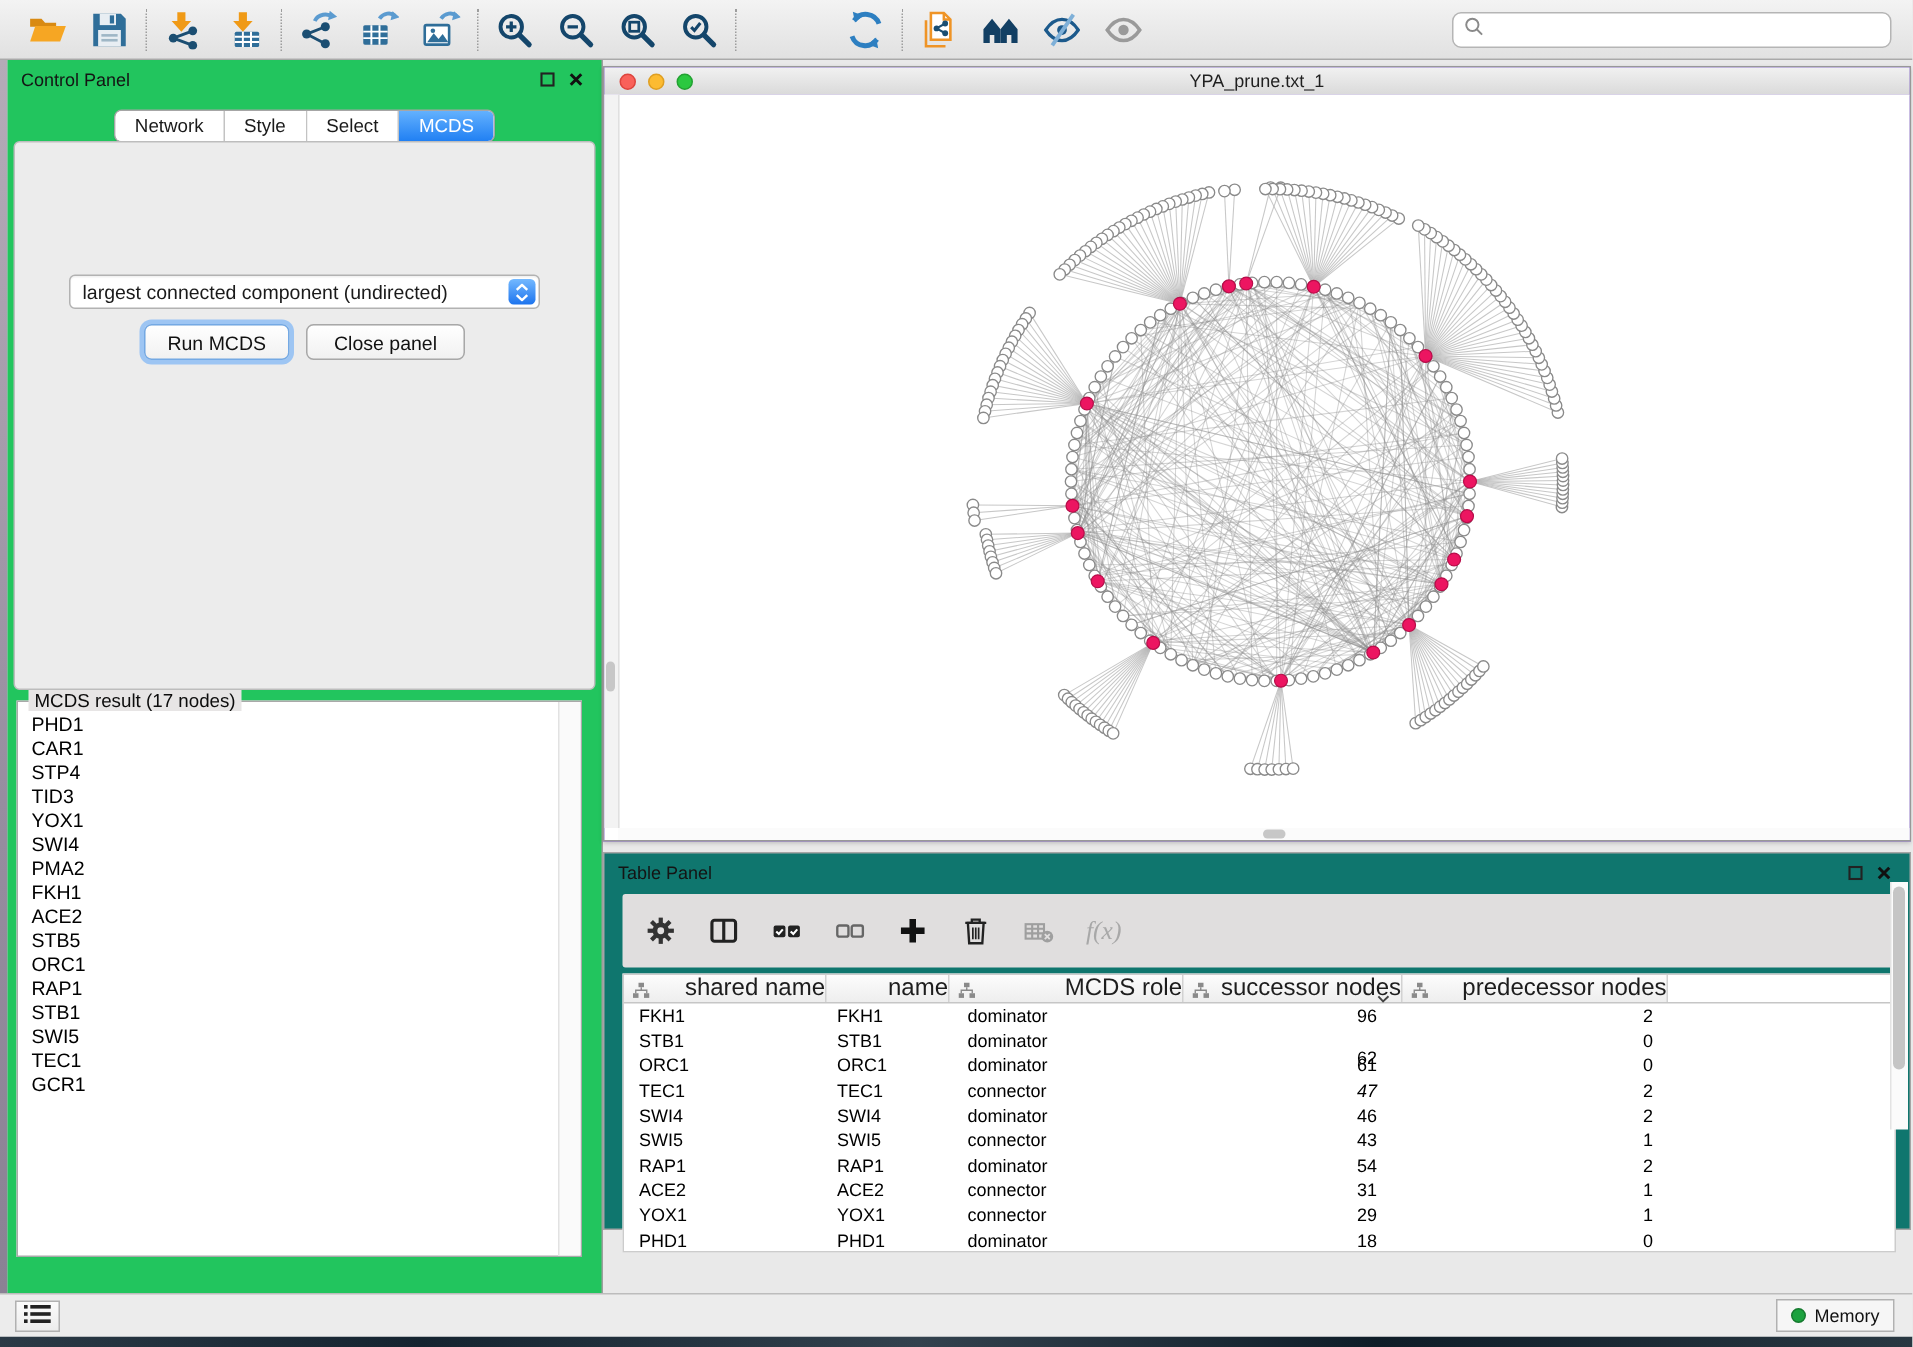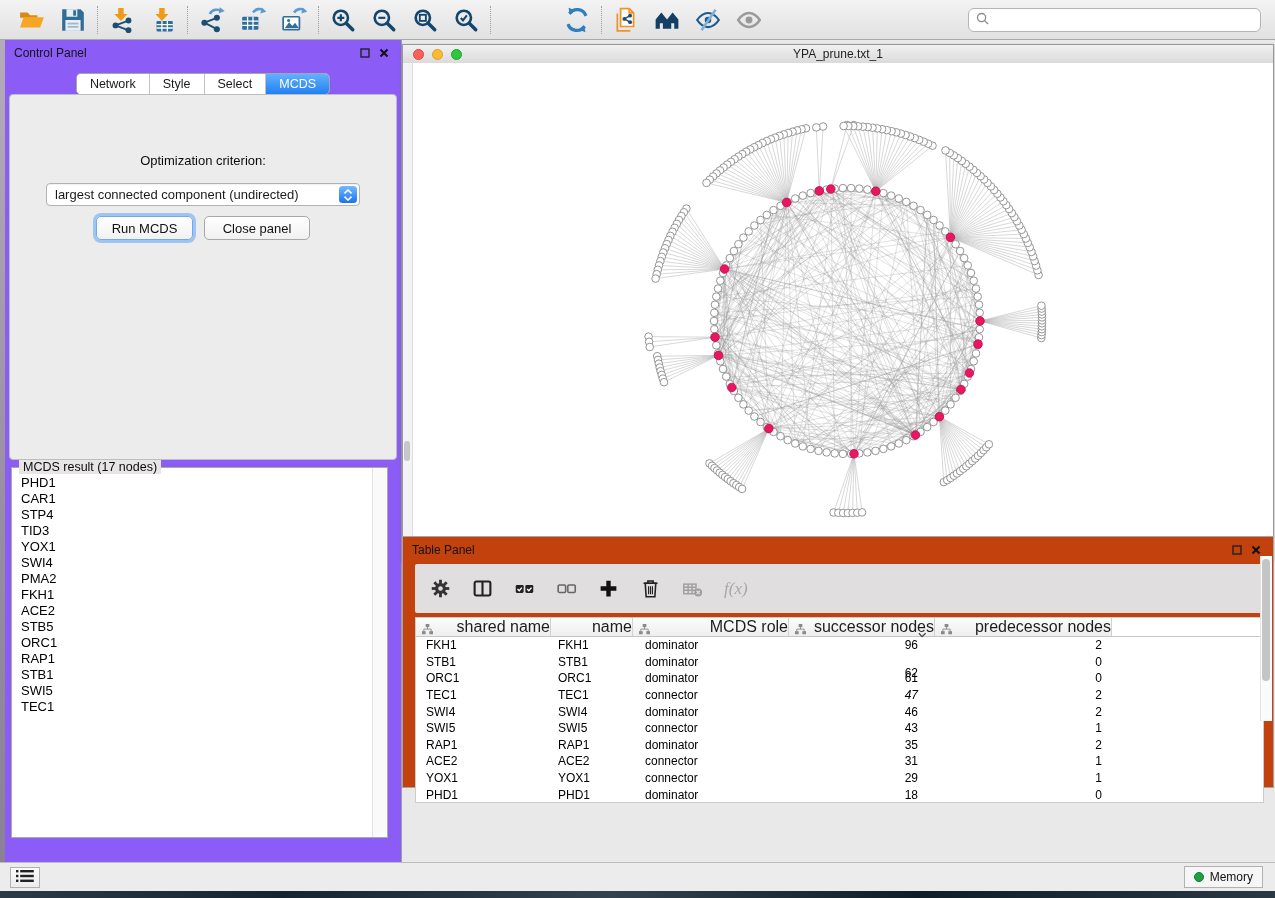--- a/index.html
+++ b/index.html
@@ -19,21 +19,21 @@
                background:#fff;border:1px solid #b5b5b5;border-radius:6px;
                display:flex;align-items:center;gap:6px;padding:0 7px}
   .search-input{border:none;outline:none;flex:1;font-size:12px;background:transparent;height:18px}
   
   .wall-left{position:absolute;left:0;top:40px;width:5px;height:822px;
              background:linear-gradient(#b5abb8,#978da0 60%,#8a8194)}
   .wall-bottom{position:absolute;left:0;top:891px;width:1275px;height:7px;
                background:linear-gradient(90deg,#2b3a46,#152430 22%,#33424e 48%,#0f1d28 72%,#293842)}
   
   .control-panel{position:absolute;left:5px;top:40px;width:397px;height:822px;box-sizing:border-box;
-                 background:#8b5cf6;border-right:1px solid #9e9e9e}
+                 background:#22c55e;border-right:1px solid #9e9e9e}
   .panel-titlebar{position:relative;height:26px}
   .panel-title{font-size:12px;line-height:26px;padding-left:9px;color:#141414}
   .win-ctrls{position:absolute;right:12px;top:8px;display:flex;gap:9px;align-items:center}
   .win-btn{background:none;border:none;padding:0;display:flex}
   .cp-tabs{position:absolute;left:0;top:33px;width:100%;display:flex;justify-content:center}
   .seg{display:flex;border:1px solid #a6a6a6;border-radius:5px;overflow:hidden;background:#fff;
        box-shadow:0 1px 1px rgba(0,0,0,.12)}
   .seg-item{font-size:12.5px;line-height:20px;padding:0 13px;background:#fff;color:#1a1a1a;
             border-right:1px solid #c3c3c3;white-space:nowrap}
   .seg-item:last-child{border-right:none}
@@ -66,22 +66,22 @@
   .dot{width:11px;height:11px;border-radius:50%;box-sizing:border-box}
   .dot.red{background:#f9615a;border:1px solid #dd443d}
   .dot.yellow{background:#fcbb31;border:1px solid #df9f22}
   .dot.green{background:#2bc840;border:1px solid #23a232}
   .net-canvas{position:absolute;left:0;top:18px;width:870px;height:497px;background:#fff}
   .net-vscroll{position:absolute;left:0;top:18px;width:9px;height:489px;background:#f3f3f3;border-right:1px solid #e0e0e0}
   .net-vthumb{position:absolute;left:1px;top:378px;width:6px;height:20px;background:#c7c7c7;border-radius:3px}
   .net-hscroll{position:absolute;left:9px;bottom:0;right:0;height:8px;background:#fbfbfb}
   .net-hthumb{position:absolute;left:430px;top:1px;width:15px;height:6px;background:#c7c7c7;border-radius:3px}
   
-  .table-panel{position:absolute;left:402px;top:536px;width:872px;height:252px;box-sizing:border-box;
-               background:#c2410c;border:1px solid #a5a5a5}
+  .table-panel{position:absolute;left:402px;top:568px;width:872px;height:252px;box-sizing:border-box;
+               background:#0f766e;border:1px solid #a5a5a5}
   .tp-toolbar{position:absolute;left:12px;top:27px;width:847px;height:49px;box-sizing:border-box;
               background:#e0dede;border-radius:2px;display:flex;align-items:center;gap:17px;padding-left:13px}
   .tp-btn{background:none;border:none;padding:2px;display:flex;align-items:center}
   .fx{font-family:"Liberation Serif",serif;font-style:italic;font-size:17px;color:#a8a8a8}
   .tp-table{position:absolute;left:12px;top:80px;width:849px;height:186px;box-sizing:border-box;
             background:#fff;border:1px solid #cccccc;overflow:hidden}
   .thead{display:flex;height:18px;background:linear-gradient(#fcfcfc,#eeeeee);border-bottom:1px solid #c6c6c6}
   .th{position:relative;display:flex;align-items:center;justify-content:flex-end;box-sizing:border-box;
       border-right:1px solid #d2d2d2;font-size:16px;color:#1d1d1d;flex:0 0 auto}
   .th .oi{position:absolute;left:6px;top:3px}
@@ -298,21 +298,20 @@
   <div class="cp-tabs">
       <div class="seg" id="cp-tabs-seg">
         <div class="seg-item">Network</div>
         <div class="seg-item">Style</div>
         <div class="seg-item">Select</div>
         <div class="seg-item active">MCDS</div>
       </div>
     </div>
 
   <div class="cp-box">
-    <div class="opt-label">Optimization criterion:</div>
     <div class="selectbox">
       <span>largest connected component (undirected)</span>
       <span class="stepper">
         <svg width="10" height="12" viewBox="0 0 10 12">
             <path d="M1.5 4.3L5 1l3.5 3.3M1.5 7.7L5 11l3.5-3.3" stroke="#fff" stroke-width="1.6" fill="none"></path>
           </svg>
       </span>
     </div>
     <button class="cp-btn run">Run MCDS</button>
     <button class="cp-btn close">Close panel</button>
@@ -329,20 +328,21 @@
         <li>SWI4</li>
         <li>PMA2</li>
         <li>FKH1</li>
         <li>ACE2</li>
         <li>STB5</li>
         <li>ORC1</li>
         <li>RAP1</li>
         <li>STB1</li>
         <li>SWI5</li>
         <li>TEC1</li>
+        <li>GCR1</li>
       </ul>
     <div class="list-scroll"></div>
   </div>
 </div>
 
 <div class="net-win">
   <div class="net-titlebar">
     <div class="traffic">
       <span class="dot red"></span>
       <span class="dot yellow"></span>
@@ -1345,21 +1345,21 @@
           <div class="td c0" style="width: 135px;">SWI5</div>
           <div class="td c1" style="width: 82px;">SWI5</div>
           <div class="td c2" style="width: 156px;">connector</div>
           <div class="td c3" style="width: 146px;">43</div>
           <div class="td c4" style="width: 177px;">1</div>
         </div>
         <div class="tr">
           <div class="td c0" style="width: 135px;">RAP1</div>
           <div class="td c1" style="width: 82px;">RAP1</div>
           <div class="td c2" style="width: 156px;">dominator</div>
-          <div class="td c3" style="width: 146px;">35</div>
+          <div class="td c3" style="width: 146px;">54</div>
           <div class="td c4" style="width: 177px;">2</div>
         </div>
         <div class="tr">
           <div class="td c0" style="width: 135px;">ACE2</div>
           <div class="td c1" style="width: 82px;">ACE2</div>
           <div class="td c2" style="width: 156px;">connector</div>
           <div class="td c3" style="width: 146px;">31</div>
           <div class="td c4" style="width: 177px;">1</div>
         </div>
         <div class="tr">

